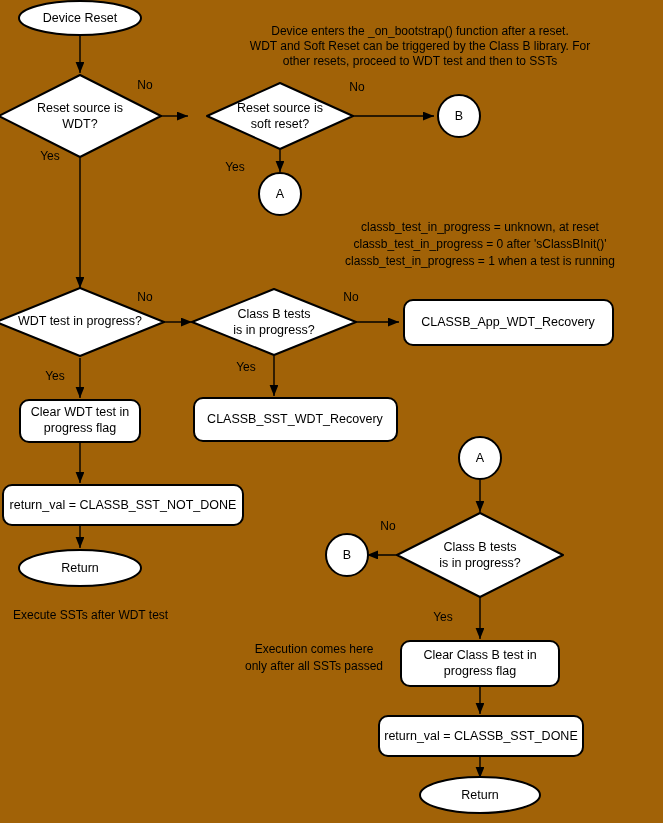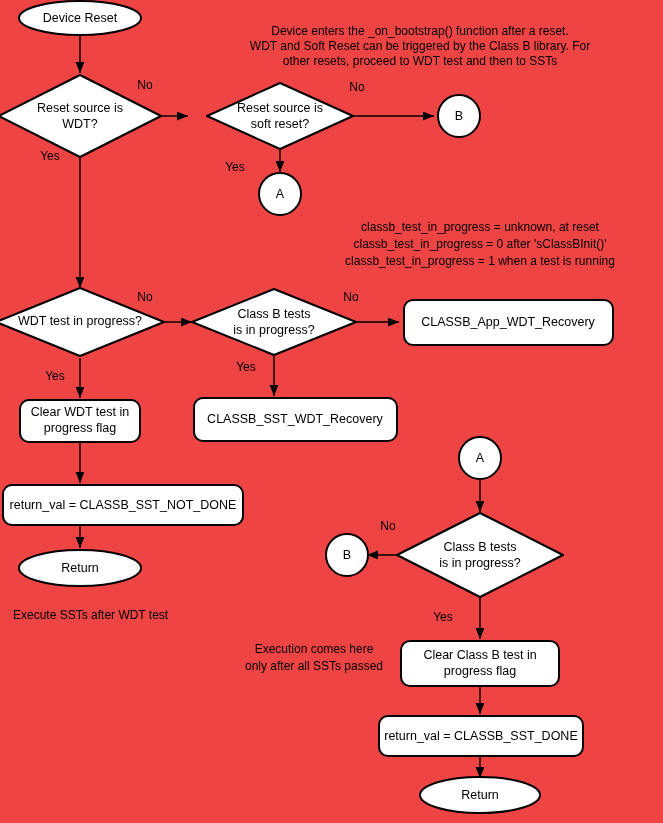--- a/index.html
+++ b/index.html
@@ -7,21 +7,21 @@
     padding: 0;
     background: #ffffff;
   }
   body {
     font-family: "Liberation Sans", sans-serif;
   }
   #flowchart-root {
     position: relative;
     width: 663px;
     height: 823px;
-    background: #ef4444;
+    background: #a16207;
     overflow: hidden;
   }
   svg.fc {
     display: block;
     width: 663px;
     height: 823px;
   }
   .shape {
     fill: #ffffff;
     stroke: #000000;

